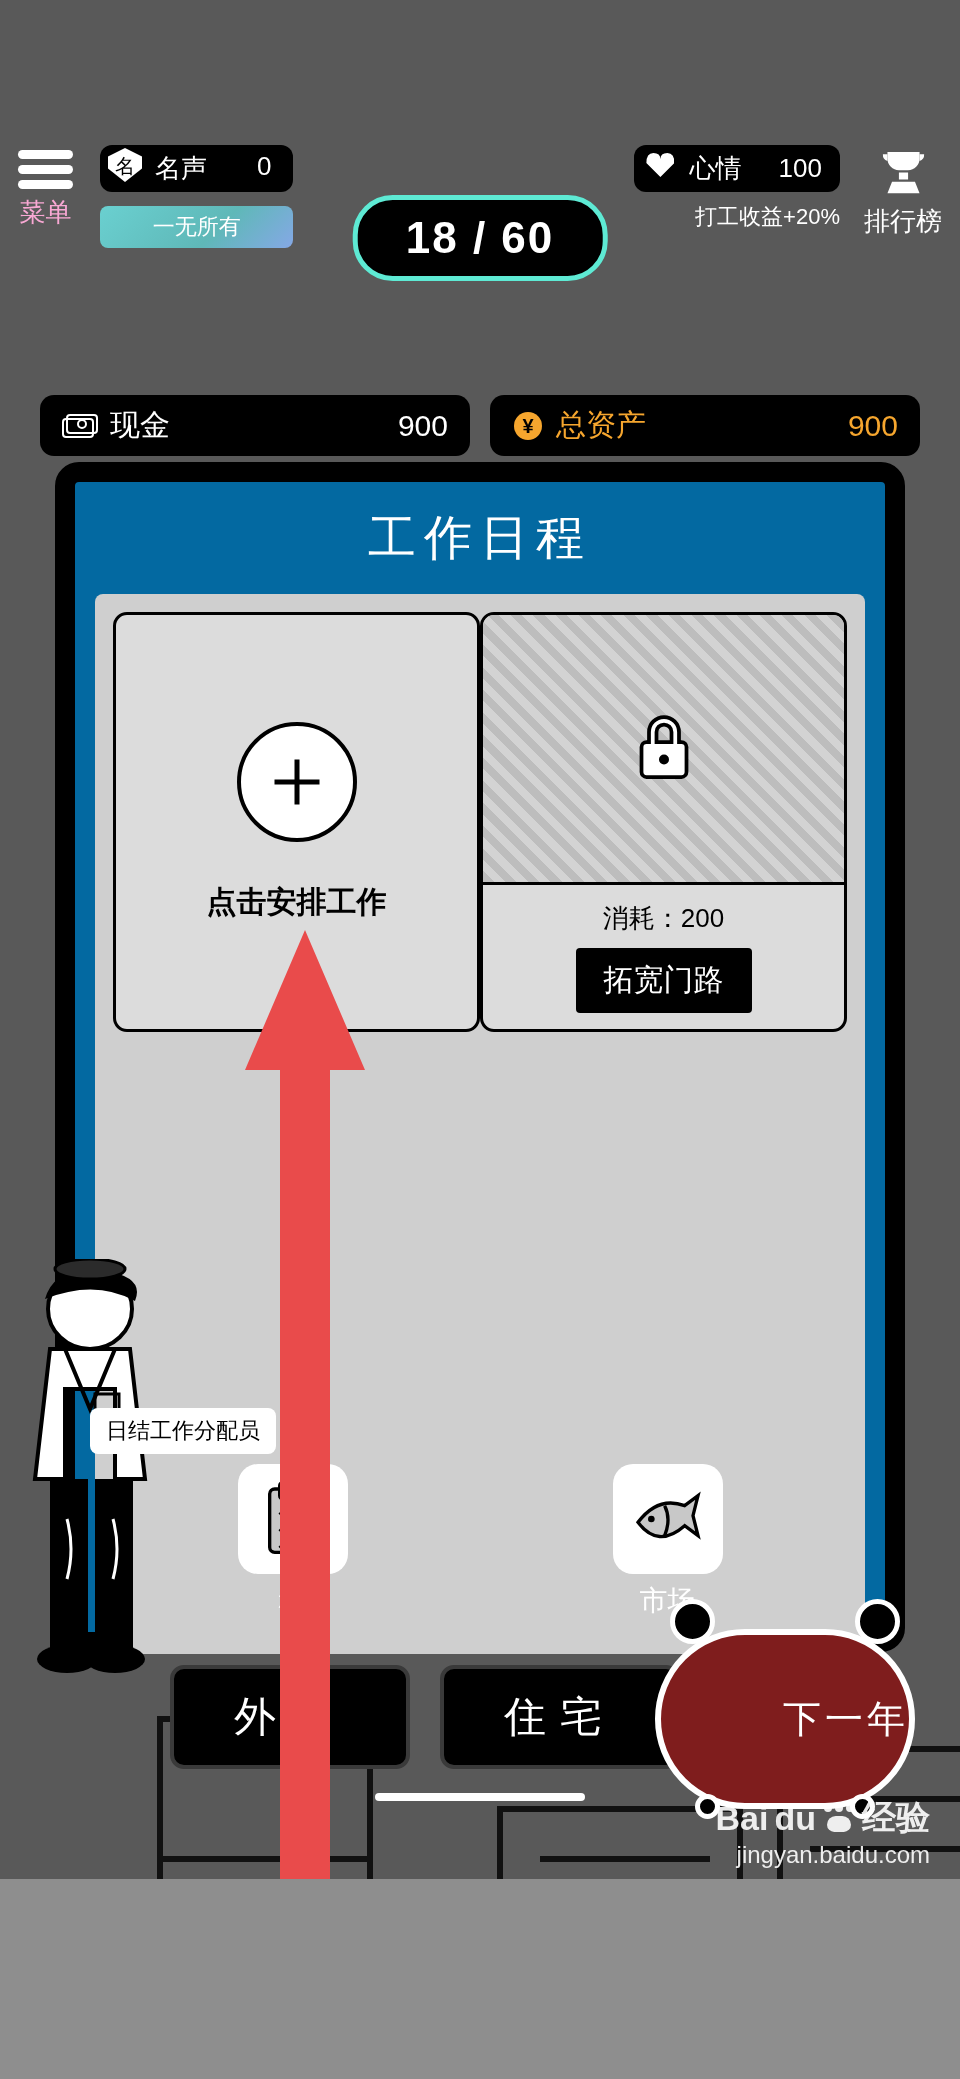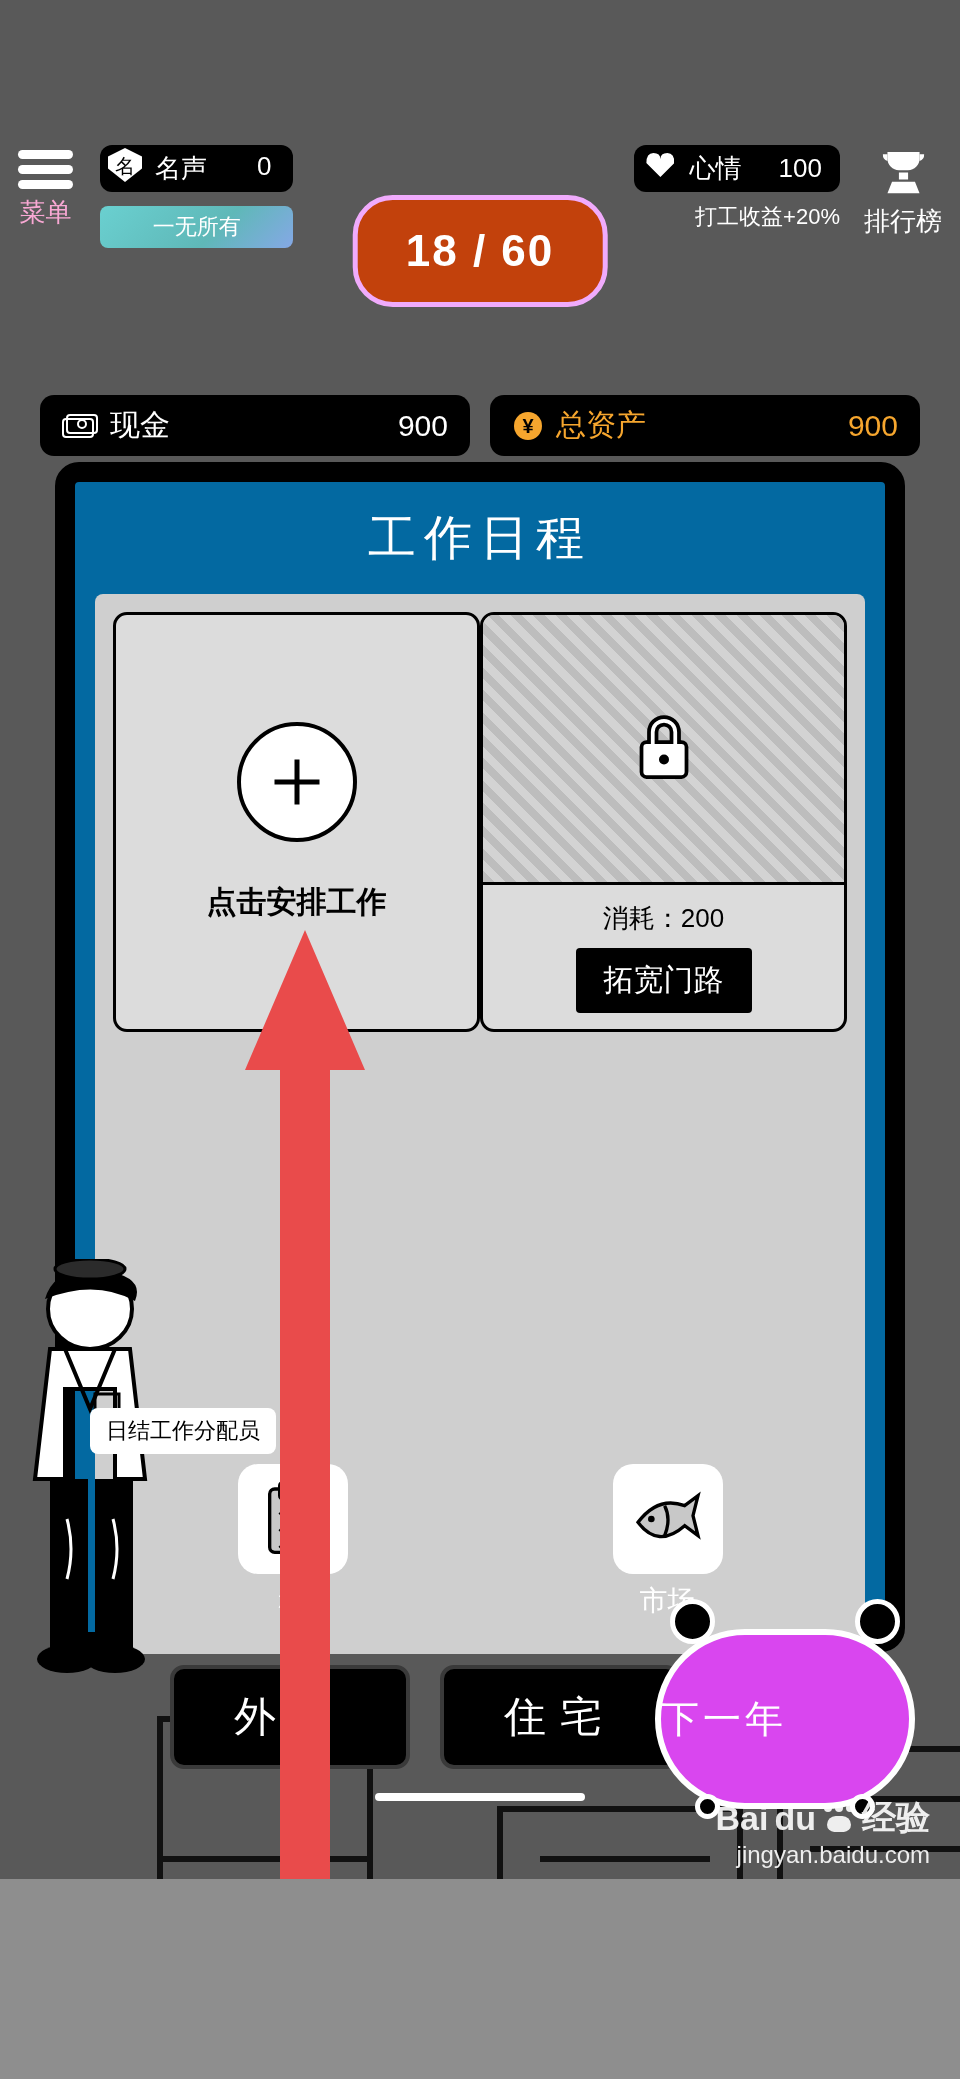--- a/index.html
+++ b/index.html
@@ -50,23 +50,23 @@
   }
   .mood-val{ margin-left:30px;}
   .mood-buff { color:#fff; font-size:22px; margin-top:10px; }
 
   .rank-btn { position:absolute; right:18px; top:0; color:#fff; text-align:center;}
   .rank-btn svg{ width:55px; height:55px;}
   .rank-btn span{ display:block; font-size:26px;}
 
   .age-pill {
     position:absolute; left:50%; top:195px; transform:translateX(-50%);
-    background:#c2410c; color:#fff; border-radius:40px;
-    border: 5px solid #f0abfc;
-    padding: 26px 48px; font-size:44px; font-weight:bold; letter-spacing:2px;
+    background:#000000; color:#fff; border-radius:40px;
+    border: 5px solid #5eead4;
+    padding: 13px 48px; font-size:44px; font-weight:bold; letter-spacing:2px;
   }
 
   
   .res-row { position:absolute; top:395px; left:40px; right:40px; display:flex; gap:20px;}
   .res-pill {
     flex:1; background:#000; border-radius:14px; padding:10px 22px;
     color:#fff; font-size:30px; display:flex; align-items:center; justify-content:space-between;
   }
   .res-pill.assets{ color:#f6a62e;}
   .res-pill .icon{ margin-right:12px; display:inline-flex;}
@@ -144,23 +144,23 @@
   }
   .big-btn{
     background:#000; color:#fff; font-size:42px; letter-spacing:14px;
     padding:20px 60px; border-radius:14px; border:4px solid #3a3a3a;
   }
 
   .clock{
     position:absolute; right:45px; bottom:270px; width:260px; height:210px;
   }
   .clock .body{
-    width:260px; height:180px; background:#d946ef; border-radius:90px/90px;
+    width:260px; height:180px; background:#7f1d1d; border-radius:90px/90px;
     border:6px solid #fff; position:absolute; bottom:0;
-    display:flex; align-items:center; justify-content:flex-start;
+    display:flex; align-items:center; justify-content:flex-end;
   }
   .clock .body span{ color:#fff; font-size:38px; letter-spacing:4px;}
   .clock .bell{
     position:absolute; width:45px; height:45px; background:#000; border:5px solid #fff;
     border-radius:50%;
   }
   .clock .bell.l{ left:15px; top:0;}
   .clock .bell.r{ right:15px; top:0;}
   .clock .foot{
     position:absolute; width:25px; height:25px; background:#000; border:5px solid #fff;

